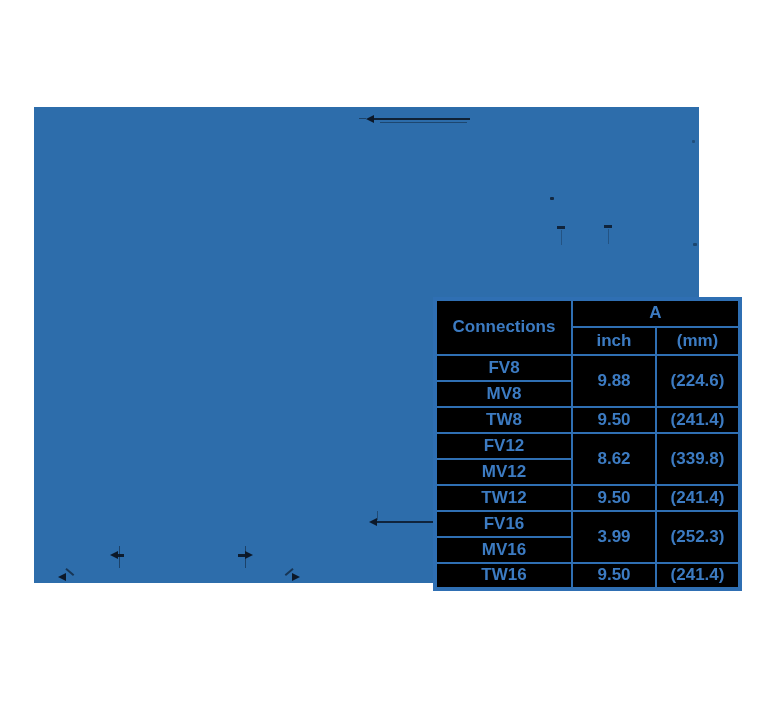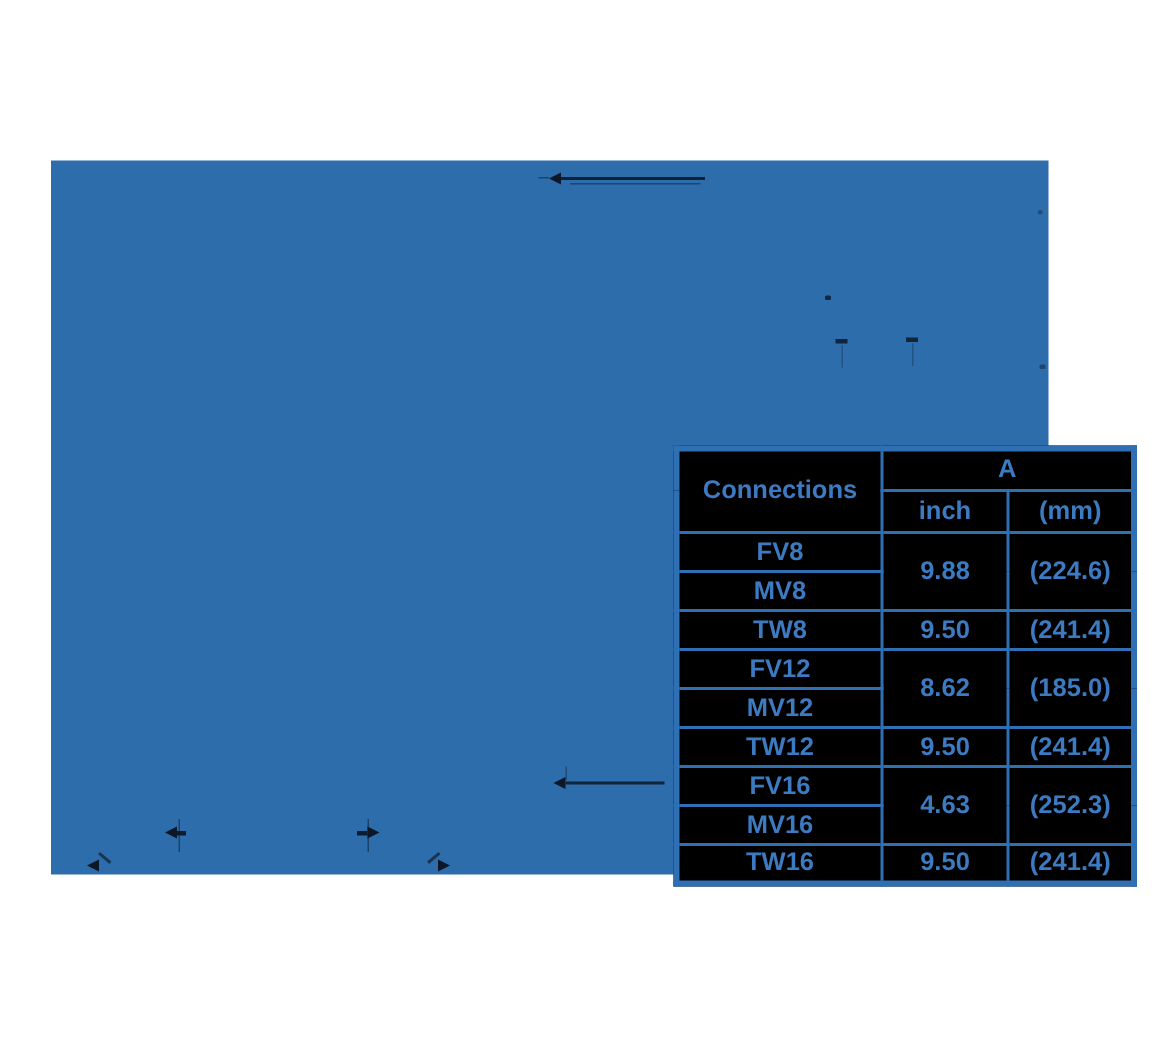--- a/index.html
+++ b/index.html
@@ -42,21 +42,21 @@
   .frag-arrowtip-a{left:110px;top:551px;}
   .frag-vline-b{left:245px;top:546px;width:1px;height:22px;opacity:.5;}
   .frag-arrowbar-b{left:238px;top:554px;width:7px;height:3px;opacity:.95;}
   .frag-arrowtip-b{left:245px;top:551px;}
   .frag-arrowtip-c{left:58px;top:573px;}
   .frag-diag-c{left:65px;top:571px;width:10px;height:1.5px;opacity:.65;transform:rotate(40deg);}
   .frag-arrowtip-d{left:292px;top:573px;}
   .frag-diag-d{left:284px;top:571px;width:10px;height:1.5px;opacity:.65;transform:rotate(-40deg);}
   
   table.dims{
-    position:absolute;left:449px;top:297px;width:305px;
+    position:absolute;left:433px;top:297px;width:305px;
     border-collapse:collapse;table-layout:fixed;
     background:var(--tbl-bg);
     border:4px solid var(--tbl-border);
   }
   table.dims th,table.dims td{
     border:2px solid var(--tbl-border);
     background:var(--tbl-bg);
     color:var(--tbl-text);
     font-family:"Liberation Sans",sans-serif;
     font-size:17px;font-weight:bold;
@@ -124,34 +124,34 @@
     </tr>
     <tr class="drow">
       <td>TW8</td>
       <td>9.50</td>
       <td>(241.4)</td>
     </tr>
 
     <tr class="drow">
       <td>FV12</td>
       <td rowspan="2">8.62</td>
-      <td rowspan="2">(185.0)</td>
+      <td rowspan="2">(339.8)</td>
     </tr>
     <tr class="drow">
       <td>MV12</td>
     </tr>
     <tr class="drow">
       <td>TW12</td>
       <td>9.50</td>
       <td>(241.4)</td>
     </tr>
 
     <tr class="drow">
       <td>FV16</td>
-      <td rowspan="2">4.63</td>
+      <td rowspan="2">3.99</td>
       <td rowspan="2">(252.3)</td>
     </tr>
     <tr class="drow">
       <td>MV16</td>
     </tr>
     <tr class="drow">
       <td>TW16</td>
       <td>9.50</td>
       <td>(241.4)</td>
     </tr>

